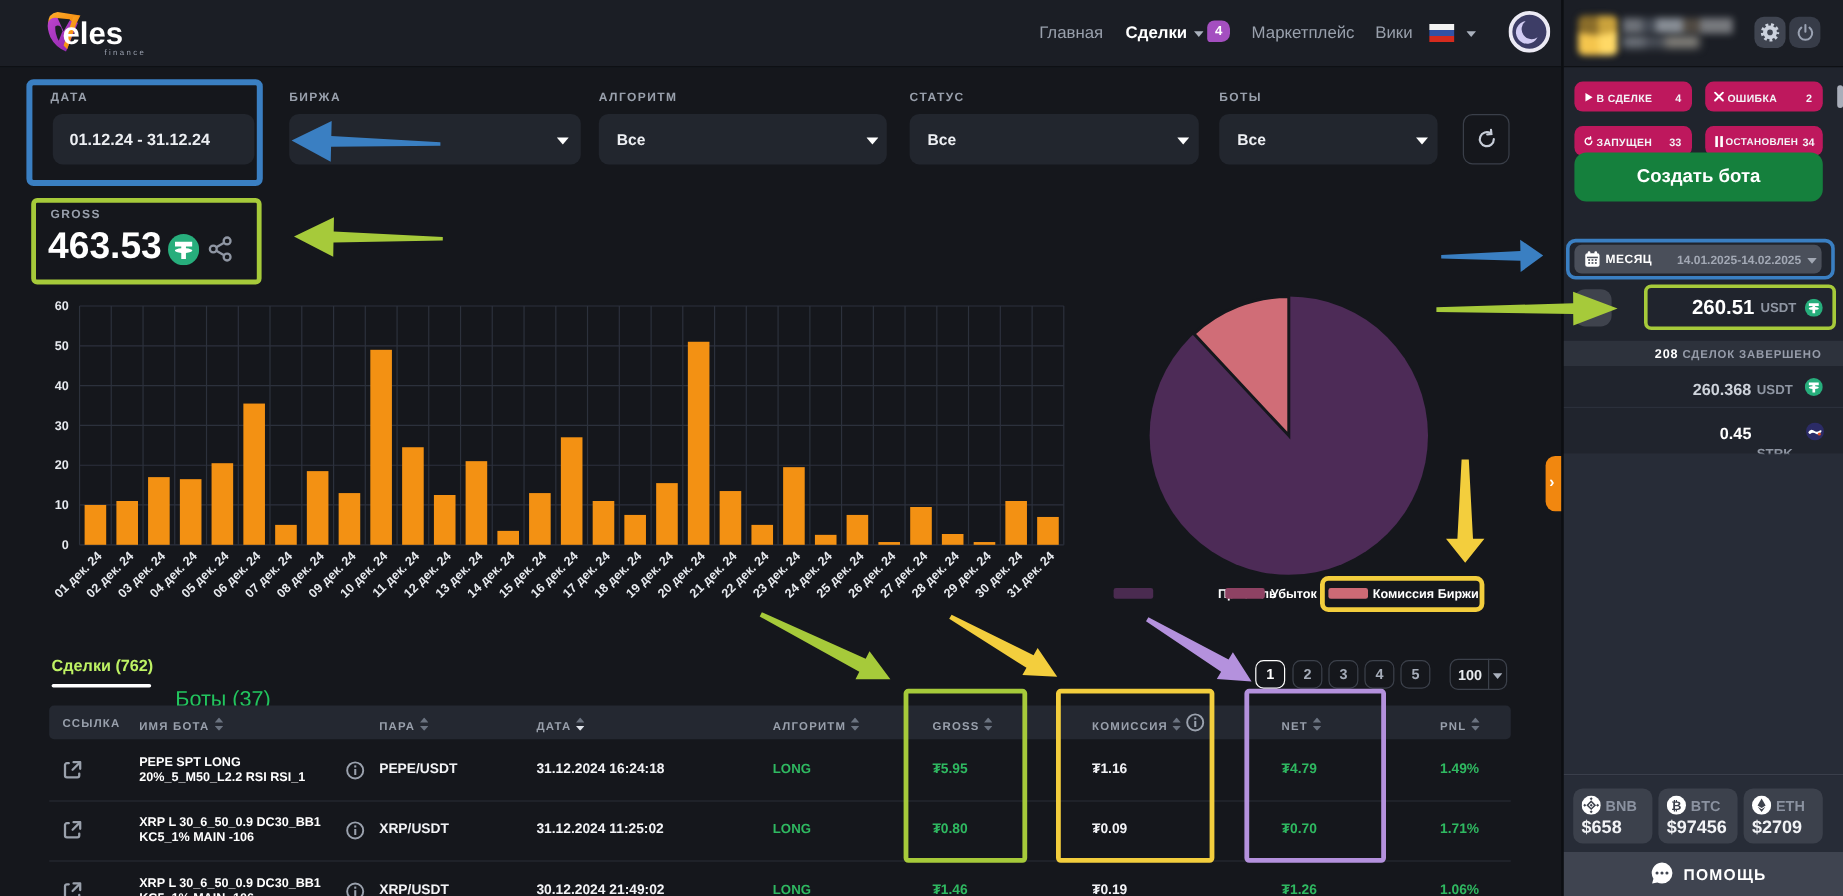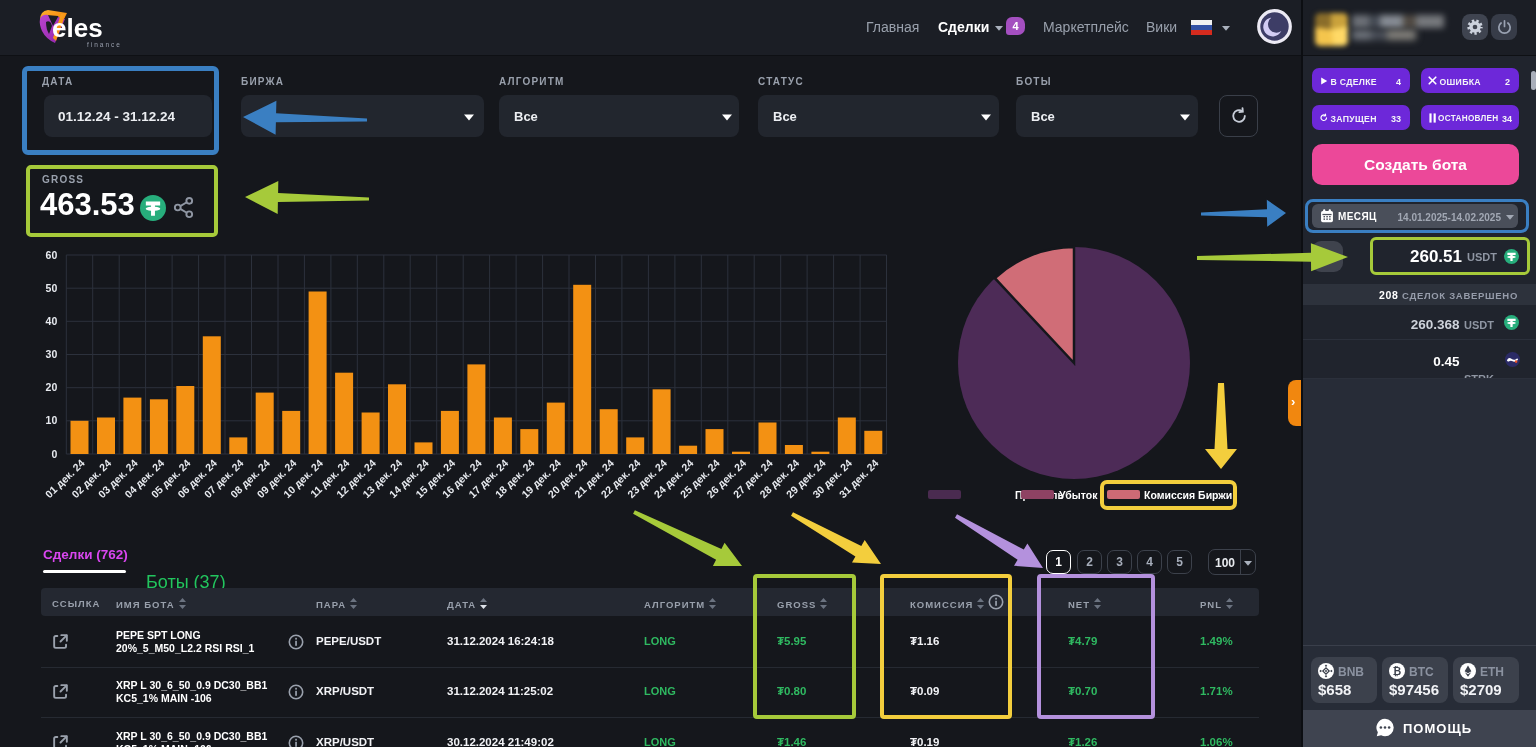--- a/index.html
+++ b/index.html
@@ -1,20 +1,20 @@
 <!DOCTYPE html>
 <html><head><meta charset="utf-8"><style>
 *{margin:0;padding:0;box-sizing:border-box}
 html,body{width:1536px;height:747px;overflow:hidden;background:#15171c;font-family:"Liberation Sans",sans-serif}
 .abs{position:absolute}
 .lbl{position:absolute;font-size:10px;font-weight:bold;letter-spacing:1.2px;color:#99a0ac}
 .inp{position:absolute;height:42px;background:#22262e;border-radius:8px}
 .inptxt{position:absolute;font-size:13px;font-weight:bold;color:#eceef2}
 .navlink{position:absolute;font-size:14px;color:#99a0ac;top:19px}
-.sbtn{position:absolute;width:98px;height:25px;background:#6d28d9;border-radius:7px;color:#f3f4f7}
+.sbtn{position:absolute;width:98px;height:25px;background:#be185d;border-radius:7px;color:#f3f4f7}
 .sbtn .t{position:absolute;left:25px;top:8.5px;font-size:8.7px;font-weight:bold;letter-spacing:.3px}
 .sbtn .n{position:absolute;right:9px;top:8.5px;font-size:9px;font-weight:bold}
 .pgbtn{position:absolute;width:25px;height:24px;border-radius:7px;border:1px solid #3c414b;color:#a6adba;font-size:12px;font-weight:bold;text-align:center;line-height:23px;top:550px}
 .hdr{position:absolute;top:598px;font-size:9.5px;font-weight:bold;letter-spacing:1px;color:#99a0ac;white-space:nowrap}
 .cell{position:absolute;font-size:11.5px;font-weight:bold;color:#f2f3f6;white-space:nowrap}
 .green{color:#2fb961}
 </style></head><body>
 
 <div class="abs" style="left:0;top:0;width:1301px;height:56px;background:#1b1e25;border-bottom:1px solid #0e1014"></div>
 <svg style="position:absolute;left:38px;top:7px" width="32" height="38" viewBox="0 0 32 38">
@@ -219,21 +219,21 @@
   </svg>
 <div class="abs" style="left:928px;top:490px;width:33px;height:9px;border-radius:2px;background:#4a2b50"></div>
 <div class="abs" style="left:1015px;top:489px;font-size:10.5px;font-weight:bold;color:#fff">Прибыль</div>
 <div class="abs" style="left:1021px;top:490px;width:33px;height:9px;border-radius:2px;background:#8e4263"></div>
 <div class="abs" style="left:1059px;top:489px;font-size:10.5px;font-weight:bold;color:#fff">Убыток</div>
 <div class="abs" style="left:1107px;top:490px;width:33px;height:9px;border-radius:2px;background:#cd6a75"></div>
 <div class="abs" style="left:1144px;top:489px;font-size:10.5px;font-weight:bold;color:#fff">Комиссия Биржи</div>
 <div class="abs" style="left:1100px;top:480px;width:137px;height:30px;border:4px solid #f3ce3d;border-radius:7px;z-index:40"></div>
 <div class="abs" style="left:1288px;top:380px;width:13px;height:46px;background:#f1870f;border-radius:8px 0 0 8px;z-index:20"></div>
 <div class="abs" style="left:1291px;top:394px;color:#fff;font-size:13px;font-weight:bold;z-index:21">›</div>
-<div class="abs" style="left:43px;top:547px;font-size:13.5px;font-weight:bold;color:#d946ef">Сделки (762)</div>
+<div class="abs" style="left:43px;top:547px;font-size:13.5px;font-weight:bold;color:#bef264">Сделки (762)</div>
 <div class="abs" style="left:43px;top:570px;width:83px;height:3px;background:#fff;border-radius:2px"></div>
 <div class="abs" style="left:146px;top:572px;font-size:18px;color:#22c55e">Боты (37)</div>
 <div class="pgbtn" style="left:1046px;border:1.5px solid #fff;color:#fff">1</div>
 <div class="pgbtn" style="left:1077px">2</div>
 <div class="pgbtn" style="left:1107px">3</div>
 <div class="pgbtn" style="left:1137px">4</div>
 <div class="pgbtn" style="left:1167px">5</div>
 <div class="abs" style="left:1208px;top:549px;width:48px;height:26px;border:1px solid #3c414b;border-radius:7px"></div>
 <div class="abs" style="left:1215px;top:556px;font-size:12px;font-weight:bold;color:#e8ebef">100</div>
 <div class="abs" style="left:1240px;top:549px;width:1px;height:26px;background:#3c414b"></div>
@@ -383,21 +383,21 @@
     <div class="n" style="right:9px">33</div>
   </div>
 <div class="sbtn" style="left:1421px;top:105px">
     <svg style="position:absolute;left:7.5px;top:7.5px" width="7.5" height="10" viewBox="0 0 9 11">
       <rect x="0.5" width="2.6" height="11" fill="#fff"></rect>
       <rect x="5.5" width="2.6" height="11" fill="#fff"></rect>
     </svg>
     <div class="t" style="left:17px;font-size:8.2px">ОСТАНОВЛЕН</div>
     <div class="n" style="right:7px">34</div>
   </div>
-<div class="abs" style="left:1312px;top:144px;width:207px;height:41px;background:#ec4899;border-radius:10px;text-align:center;line-height:41px;color:#fff;font-size:15.5px;font-weight:bold">Создать бота</div>
+<div class="abs" style="left:1312px;top:127px;width:207px;height:41px;background:#15803d;border-radius:10px;text-align:center;line-height:41px;color:#fff;font-size:15.5px;font-weight:bold">Создать бота</div>
 <div class="abs" style="left:1312px;top:204px;width:206px;height:24px;background:#4a4f5a;border-radius:6px"></div>
 <div class="abs" style="left:1320px;top:209px"><svg width="14" height="14" viewBox="0 0 20 20">
       <rect x="1.5" y="3" width="17" height="16" rx="2.5" fill="#fff"></rect>
       <rect x="4.5" y="0.5" width="3" height="4.5" rx="1.2" fill="#fff"></rect>
       <rect x="12.5" y="0.5" width="3" height="4.5" rx="1.2" fill="#fff"></rect>
       <rect x="3.5" y="7" width="13" height="1.8" fill="#4a4f5a"></rect>
       <g fill="#4a4f5a">
         <rect x="5" y="10" width="2.2" height="2"></rect>
         <rect x="9" y="10" width="2.2" height="2"></rect>
         <rect x="13" y="10" width="2.2" height="2"></rect>

